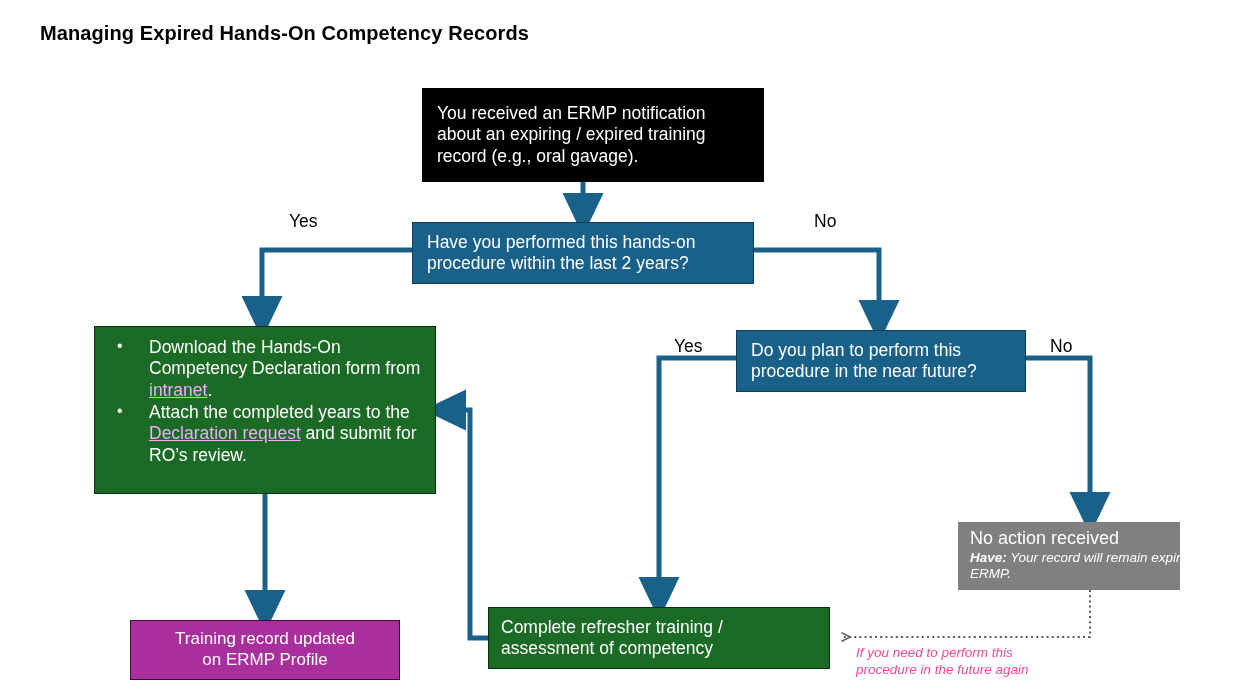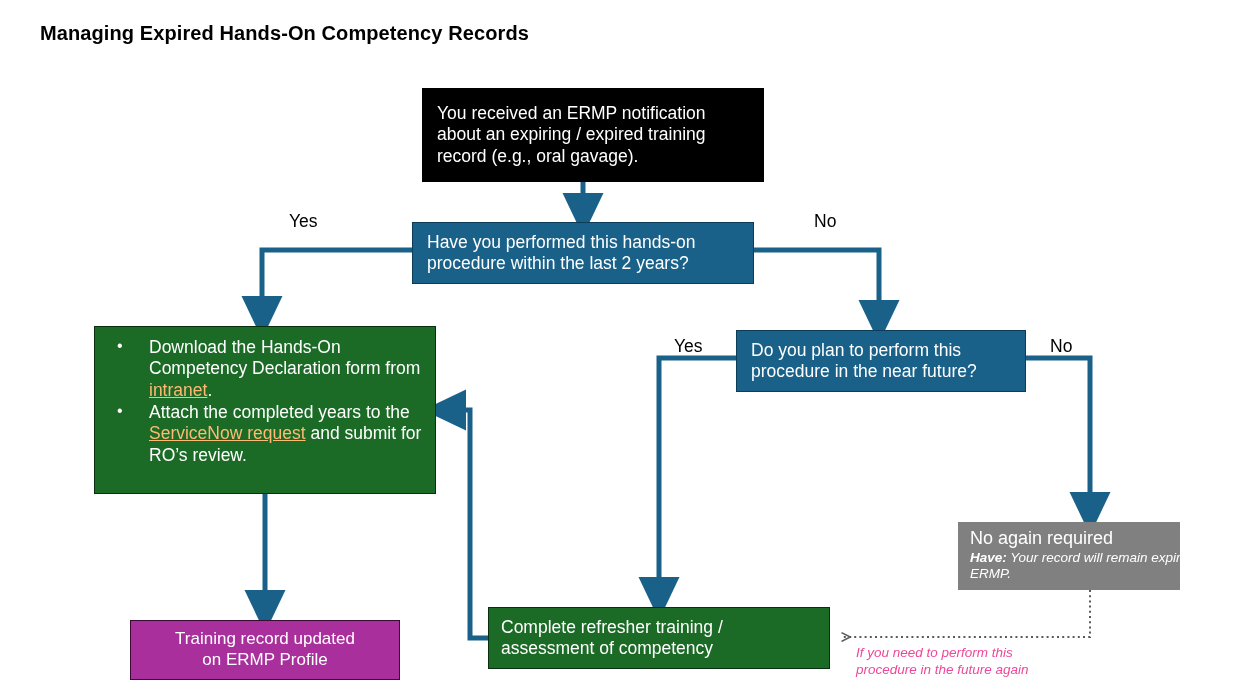--- a/index.html
+++ b/index.html
@@ -124,21 +124,21 @@
     margin: 0 0 1px 0;
   }
   ul.bullets > li::before {
     content: "\2022";
     position: absolute;
     left: 12px;
     top: -1px;
     font-size: 16px;
   }
   a.link {
-    color: #fdba74;
+    color: #f0abfc;
     text-decoration: underline;
   }
   
   .edge-label {
     position: absolute;
     font-size: 17.5px;
     color: #000000;
     white-space: nowrap;
   }
   .annot {
@@ -221,35 +221,35 @@
     <span>Have you performed this hands-on procedure within the last 2 years?</span>
   </div>
 
   <div class="node node-decision2">
     <span>Do you plan to perform this procedure in the near future?</span>
   </div>
 
   <div class="node node-green-steps">
     <ul class="bullets">
       <li><span>Download the Hands-On Competency Declaration form from </span><a class="link" href="#">intranet</a><span>.</span></li>
-      <li><span>Attach the completed years to the </span><a class="link" href="#">ServiceNow request</a><span> and submit for RO’s review.</span></li>
+      <li><span>Attach the completed years to the </span><a class="link" href="#">Declaration request</a><span> and submit for RO’s review.</span></li>
     </ul>
   </div>
 
   <div class="node node-refresher">
     <span>Complete refresher training / assessment of competency</span>
   </div>
 
   <div class="node node-purple">
     <span>Training record updated</span>
     <span>on ERMP Profile</span>
   </div>
 
   <div class="node node-gray">
-    <span class="gray-heading">No again required</span>
+    <span class="gray-heading">No action received</span>
     <span class="gray-note"><b>Have:</b><span> Your record will remain expired in ERMP.</span></span>
   </div>
 
   <div class="edge-label lbl-yes1">Yes</div>
   <div class="edge-label lbl-no1">No</div>
   <div class="edge-label lbl-yes2">Yes</div>
   <div class="edge-label lbl-no2">No</div>
 
   <div class="annot annot-future">
     <div>If you need to perform this</div>

